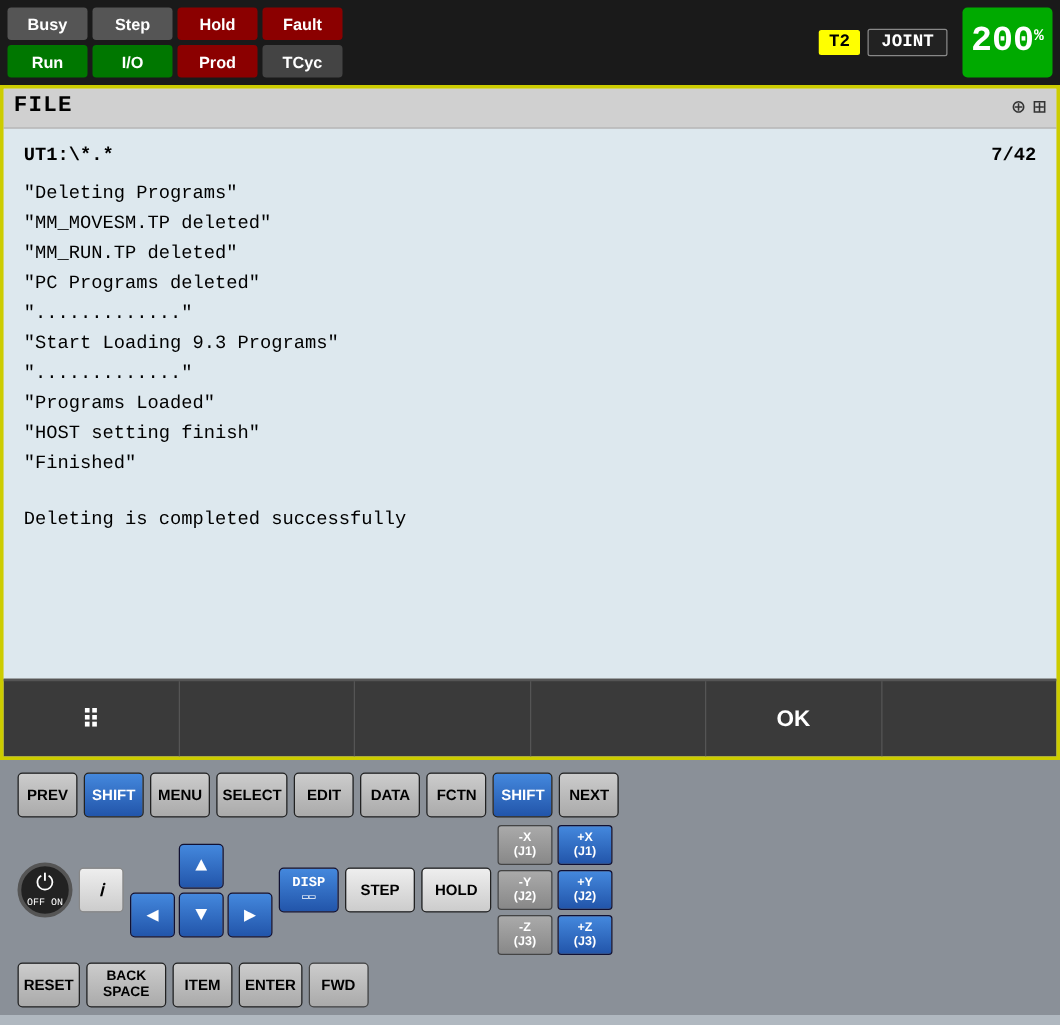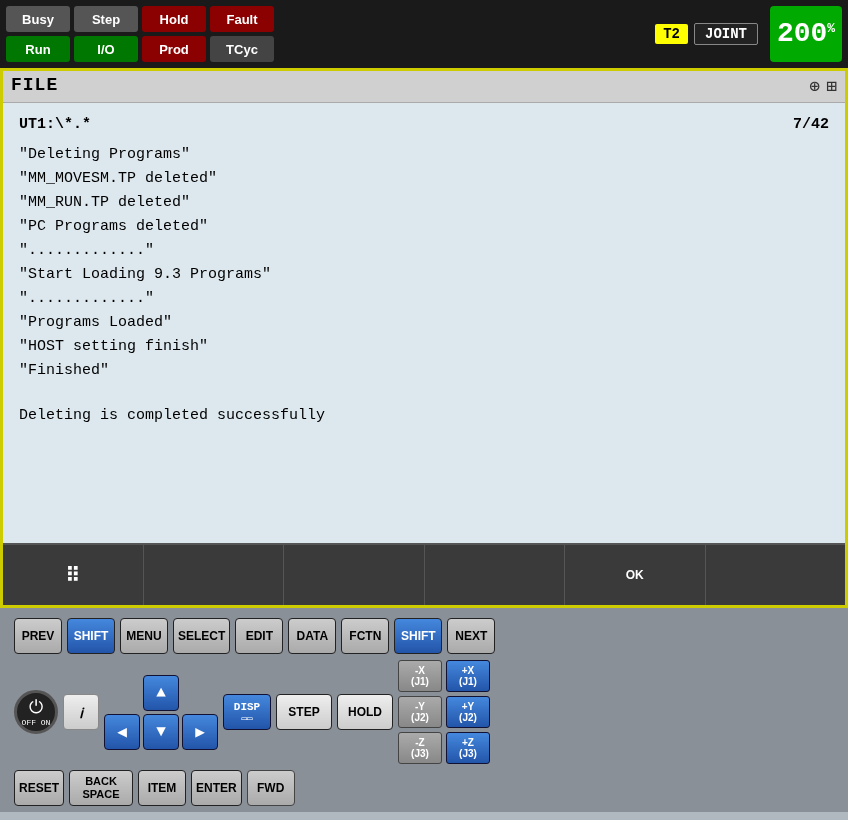--- a/index.html
+++ b/index.html
@@ -140,21 +140,21 @@
       background: #3a3a3a;
       display: flex;
       height: 62px;
       border-top: 2px solid #555;
     }
     .func-btn {
       flex: 1;
       border: none;
       background: transparent;
       color: #fff;
-      font-size: 12px;
+      font-size: 18px;
       font-weight: bold;
       border-right: 1px solid #555;
       cursor: pointer;
       display: flex;
       align-items: center;
       justify-content: center;
     }
     .func-btn:last-child { border-right: none; }
     .func-btn-grid {
       font-size: 20px;

